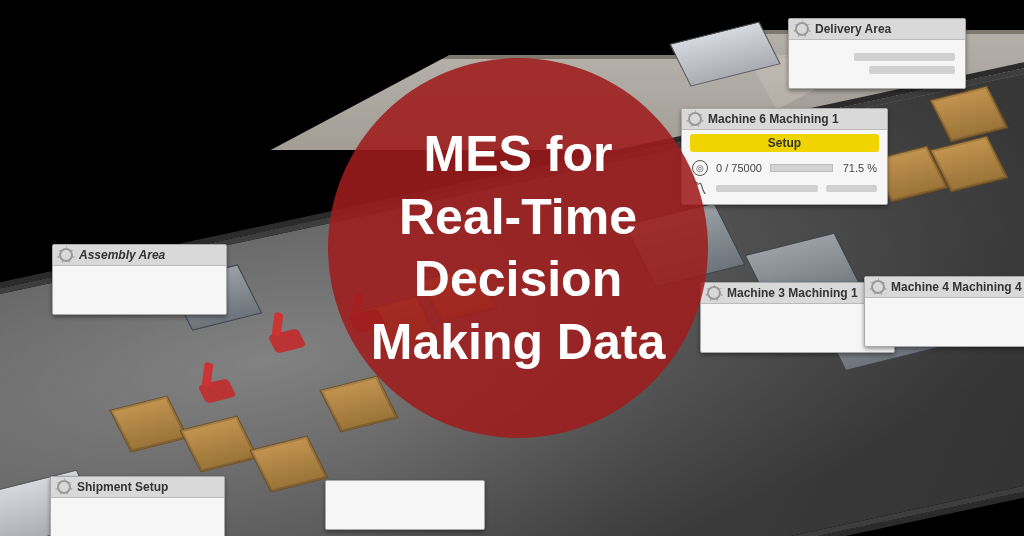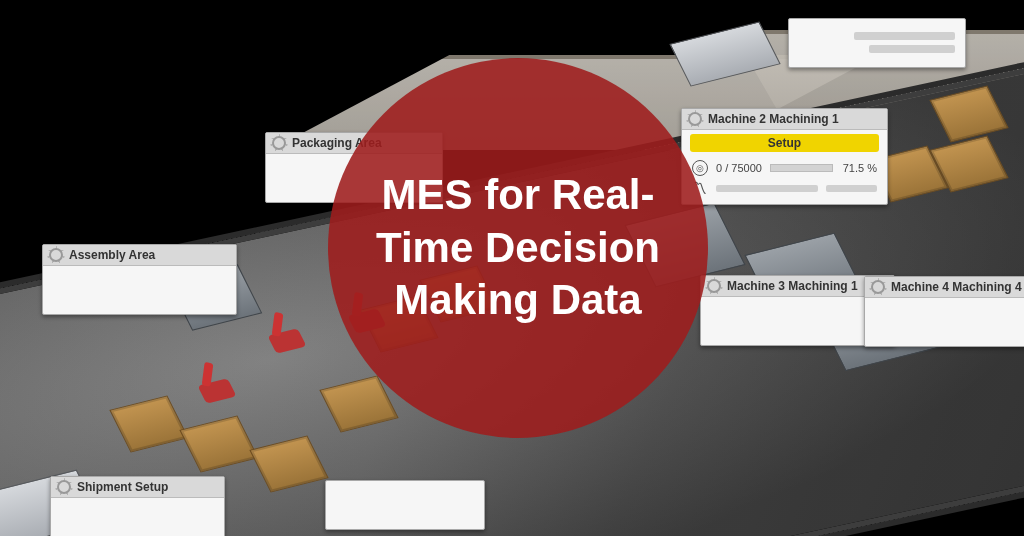--- a/index.html
+++ b/index.html
@@ -161,21 +161,21 @@
     position: absolute;
     width: 380px; height: 380px;
     border-radius: 50%;
     display: flex; align-items: center; justify-content: center;
     text-align: center;
     padding: 40px;
   }
   .overlay-circle span {
     color: #fff;
     font-weight: 800;
-    font-size: 42px;
+    font-size: 50px;
     line-height: 1.25;
   }
 </style>
 </head>
 <body>
 
 <div class="stage">
 
   <div class="wall-back-a"></div>
   <div class="wall-back-b"></div>
@@ -199,74 +199,71 @@
   <div class="machine" style="left:640px; top:210px;"></div>
   <div class="machine" style="left:760px; top:240px;"></div>
   <div class="machine" style="left:830px; top:290px; width:120px;"></div>
   <div class="machine" style="left:180px; top:270px; width:70px; height:55px;"></div>
 
   <div class="robot" style="left:260px; top:310px;"></div>
   <div class="robot" style="left:340px; top:290px;"></div>
   <div class="robot" style="left:190px; top:360px;"></div>
 
   <div class="panel" style="left:788px; top:18px; width:178px;">
+    <div class="hdr">
+      <span class="gear"></span>
+      <span>Delivery Area</span>
+    </div>
     <div class="body">
         <div class="skel" style="width:65%;margin-left:auto;"></div>
         <div class="skel" style="width:55%;margin-left:auto;"></div>
       </div>
   </div>
 
-  <div class="panel" style="left:265px; top:132px; width:178px;">
-    <div class="hdr">
-      <span class="gear"></span>
-      <span>Packaging Area</span>
-    </div>
-    <div class="body"></div>
-  </div>
-
-  <div class="panel" style="left:42px; top:244px; width:195px;">
+
+  <div class="panel" style="left:52px; top:244px; width:175px;font-style:italic;">
     <div class="hdr">
       <span class="gear"></span>
       <span>Assembly Area</span>
     </div>
     <div class="body"></div>
   </div>
 
   <div class="panel" style="left:50px; top:476px; width:175px;">
     <div class="hdr">
       <span class="gear"></span>
       <span>Shipment Setup</span>
     </div>
     <div class="body"></div>
   </div>
 
   <div class="panel" style="left:325px; top:480px; width:160px;">
     <div class="body"></div>
   </div>
 
-  <div class="panel" style="left:700px; top:275px; width:195px;">
+  <div class="panel" style="left:700px; top:282px; width:195px;">
     <div class="hdr">
       <span class="gear"></span>
       <span>Machine 3 Machining 1</span>
     </div>
     <div class="body"></div>
   </div>
 
   <div class="panel" style="left:864px; top:276px; width:195px;">
     <div class="hdr">
       <span class="gear"></span>
       <span>Machine 4 Machining 4</span>
     </div>
     <div class="body"></div>
   </div>
 
   <div class="panel m2" style="left:681px; top:108px; width:207px;">
     <div class="hdr">
       <span class="gear"></span>
-      <span>Machine 2 Machining 1</span>
+      <span>Machine 6 Machining 1</span>
     </div>
     <div class="statusbar" style="background:#f0d400;">Setup</div>
     <div class="row">
       <span class="ico">◎</span>
       <span>0 / 75000</span>
       <span class="bar"></span>
       <span class="pct">71.5 %</span>
     </div>
     <div class="row" style="padding-bottom:8px;">
       <span class="ico" style="border:none;font-size:14px;line-height:1;">〽</span>

